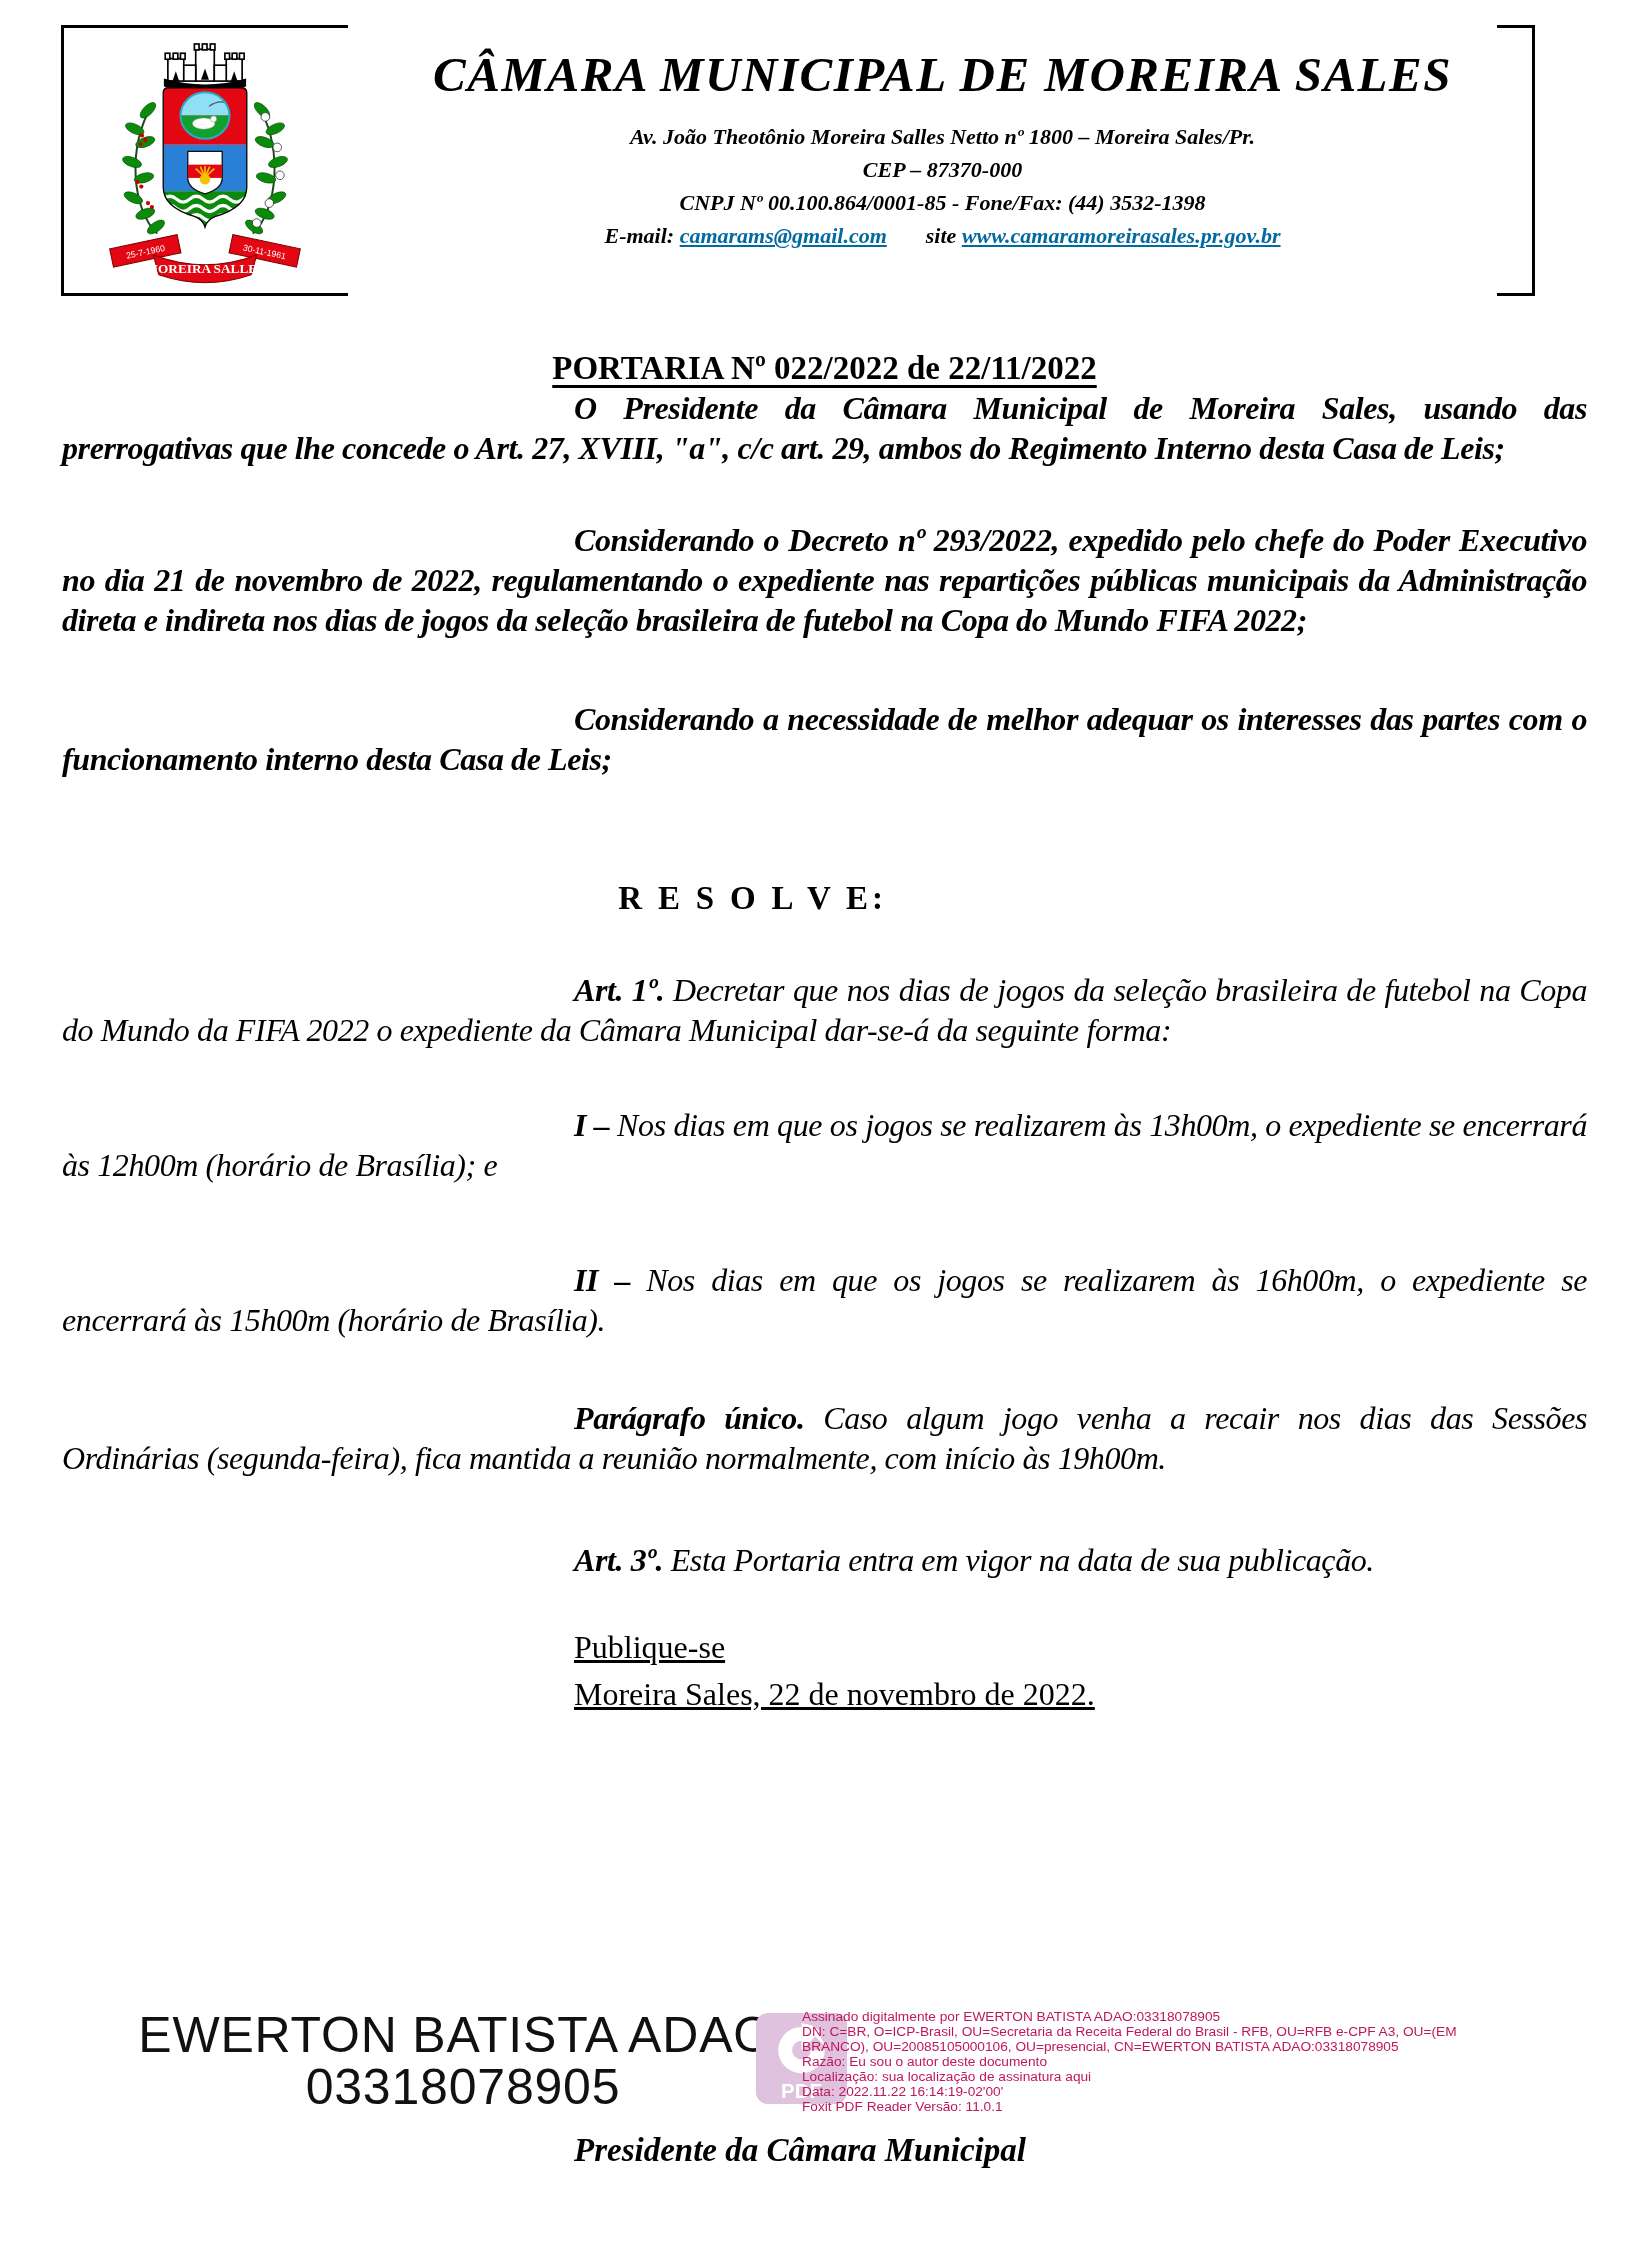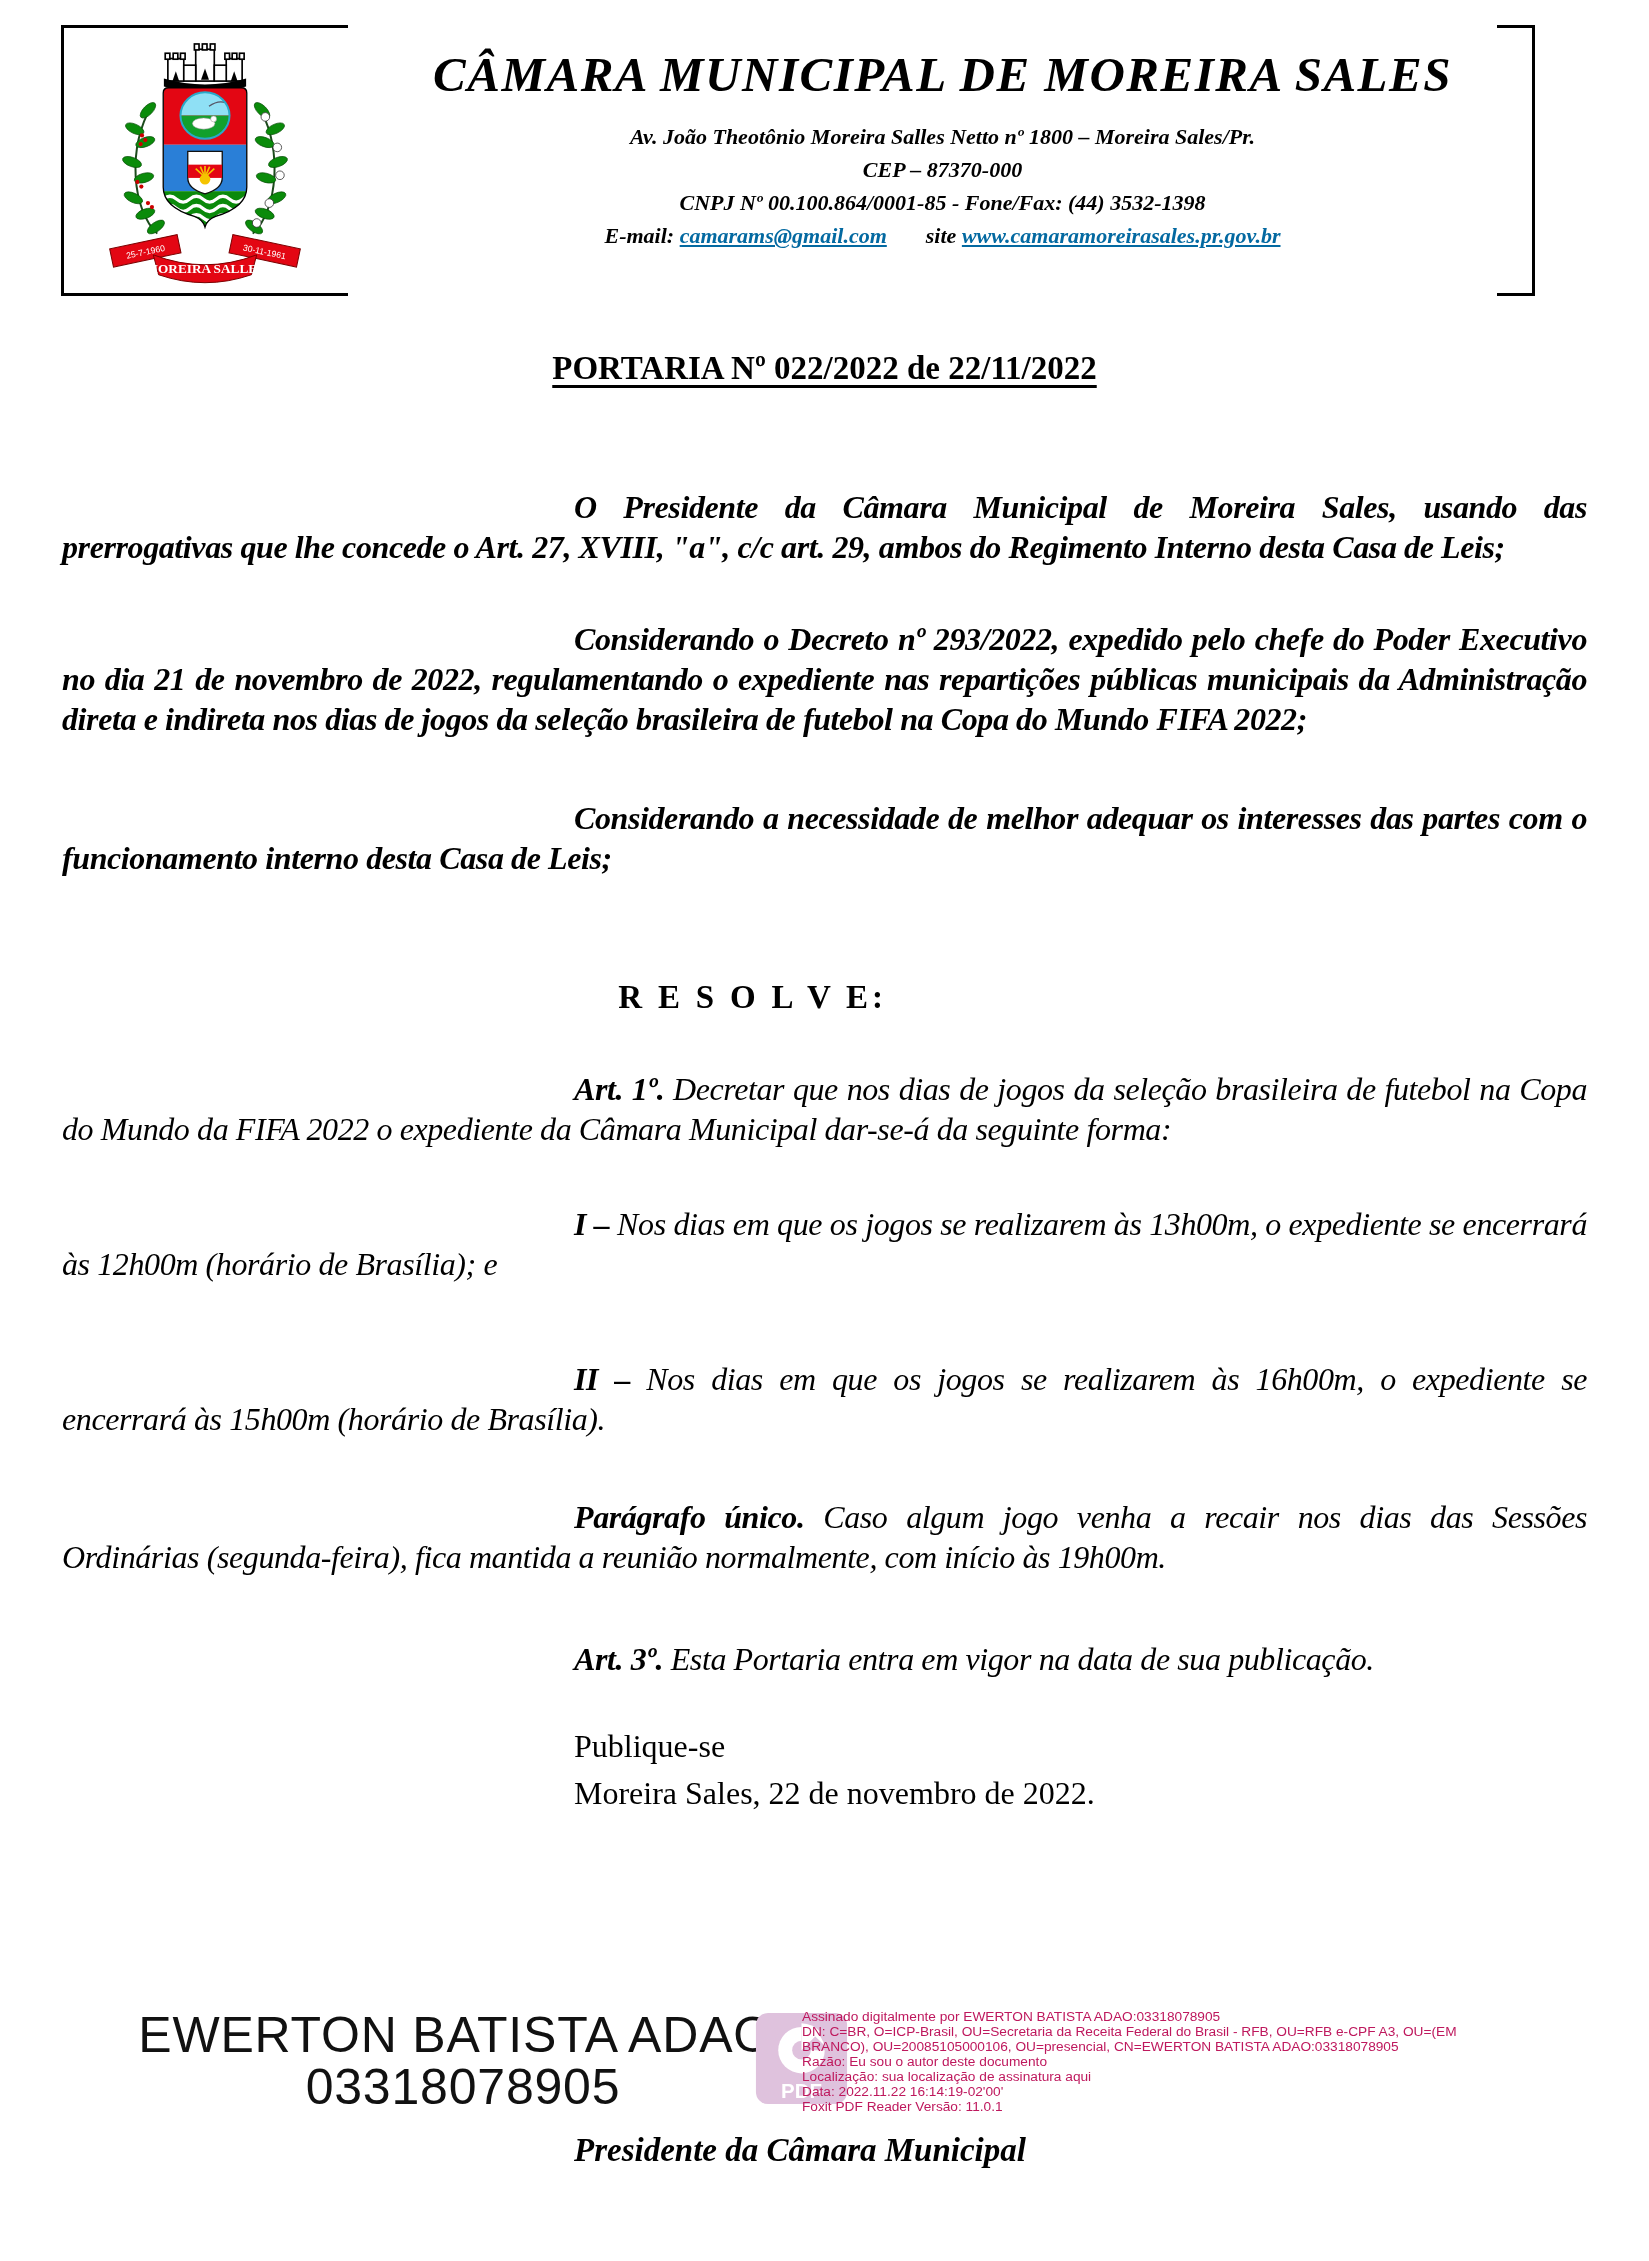--- a/index.html
+++ b/index.html
@@ -31,21 +31,21 @@
   .bp{
     margin:0;font-size:32px;line-height:40px;text-align:justify;
     text-indent:512px;letter-spacing:-0.4px;font-style:italic;
   }
   .bi{font-weight:bold;font-style:italic;}
   .bp strong{font-weight:bold;}
   .resolve{
     margin:99px 144px 0 0;text-align:center;font-weight:bold;
     font-size:33px;line-height:40px;letter-spacing:3.8px;
   }
-  .closing{margin-top:44px;padding-left:512px;font-size:32px;line-height:47px;}
+  .closing{margin-top:44px;padding-left:512px;font-size:32px;line-height:47px;text-decoration:underline;}
 
   
   .sig-big{
     position:absolute;left:91px;top:2009px;width:744px;text-align:center;
     font-family:"Liberation Sans",sans-serif;font-size:50px;line-height:52px;
     font-weight:400;color:#111;letter-spacing:0.8px;
   }
   .watermark{position:absolute;left:755px;top:2012px;z-index:1;}
   .sig-details{
     position:absolute;left:802px;top:2009px;width:723px;z-index:2;
@@ -209,21 +209,21 @@
         <span>E-mail:</span>
         <a class="lnk" href="#">camarams@gmail.com</a><span class="gap"></span><span>site</span>
         <a class="lnk" href="#">www.camaramoreirasales.pr.gov.br</a>
       </div>
     </div>
   </div>
 
   <div class="content">
     <h2 class="doc-title">PORTARIA Nº 022/2022 de 22/11/2022</h2>
 
-    <p class="bp bi" style="margin-top:99px">O Presidente da Câmara Municipal de Moreira Sales, usando das prerrogativas que lhe concede o Art. 27, XVIII, "a", c/c art. 29, ambos do Regimento Interno desta Casa de Leis;</p>
+    <p class="bp bi" style="">O Presidente da Câmara Municipal de Moreira Sales, usando das prerrogativas que lhe concede o Art. 27, XVIII, "a", c/c art. 29, ambos do Regimento Interno desta Casa de Leis;</p>
     <p class="bp bi" style="margin-top:52px">Considerando o Decreto nº 293/2022, expedido pelo chefe do Poder Executivo no dia 21 de novembro de 2022, regulamentando o expediente nas repartições públicas municipais da Administração direta e indireta nos dias de jogos da seleção brasileira de futebol na Copa do Mundo FIFA 2022;</p>
     <p class="bp bi" style="margin-top:59px">Considerando a necessidade de melhor adequar os interesses das partes com o funcionamento interno desta Casa de Leis;</p>
 
     <h3 class="resolve">R E S O L V E:</h3>
 
     <p class="bp" style="margin-top:52px"><strong>Art. 1º.</strong><span> Decretar que nos dias de jogos da seleção brasileira de futebol na Copa do Mundo da FIFA 2022 o expediente da Câmara Municipal dar-se-á da seguinte forma:</span></p>
 
     <p class="bp" style="margin-top:55px"><strong>I –</strong><span> Nos dias em que os jogos se realizarem às 13h00m, o expediente se encerrará às 12h00m (horário de Brasília); e</span></p>
 
     <p class="bp" style="margin-top:75px"><strong>II –</strong><span> Nos dias em que os jogos se realizarem às 16h00m, o expediente se encerrará às 15h00m (horário de Brasília).</span></p>

